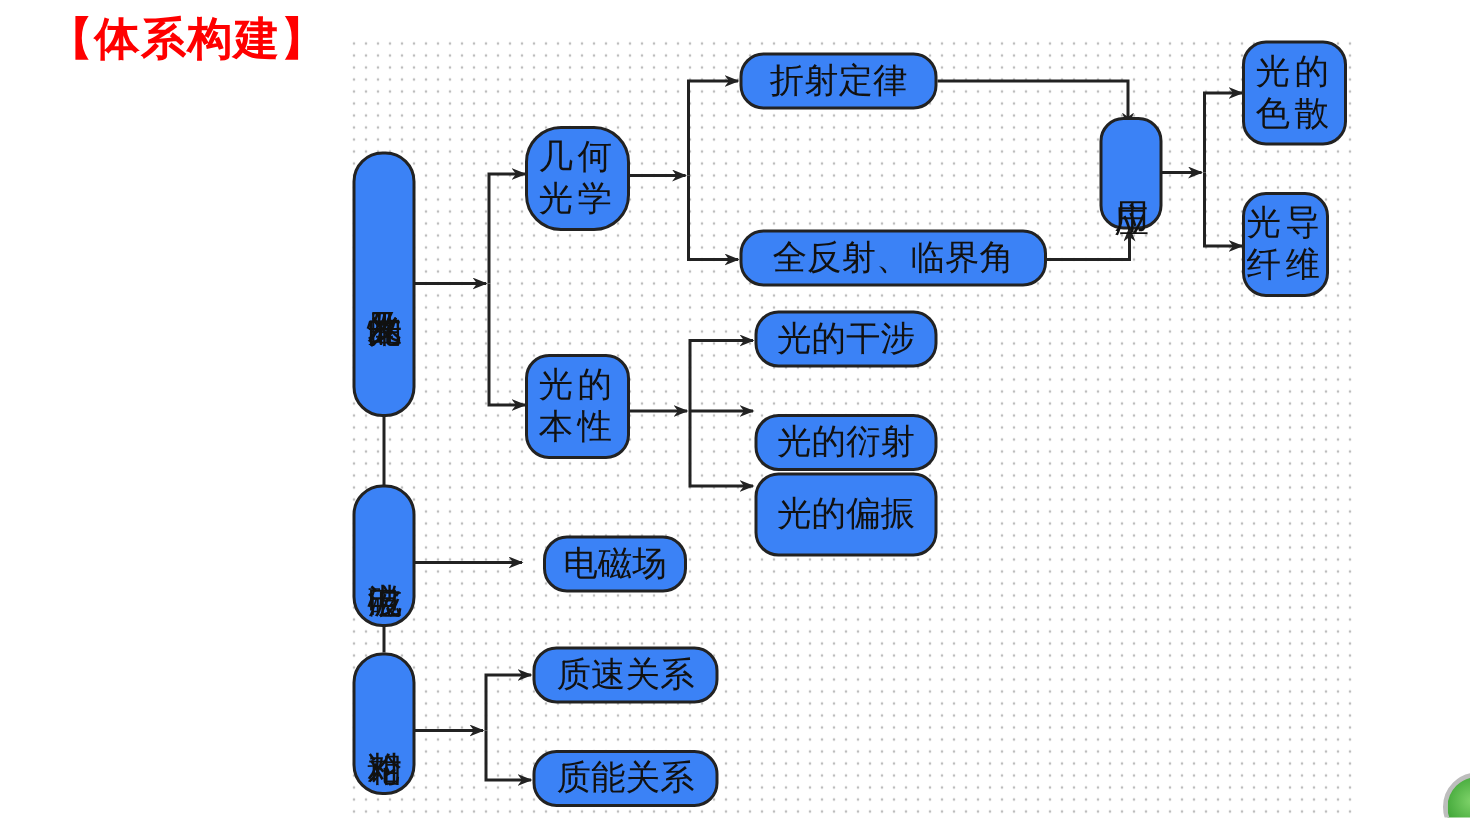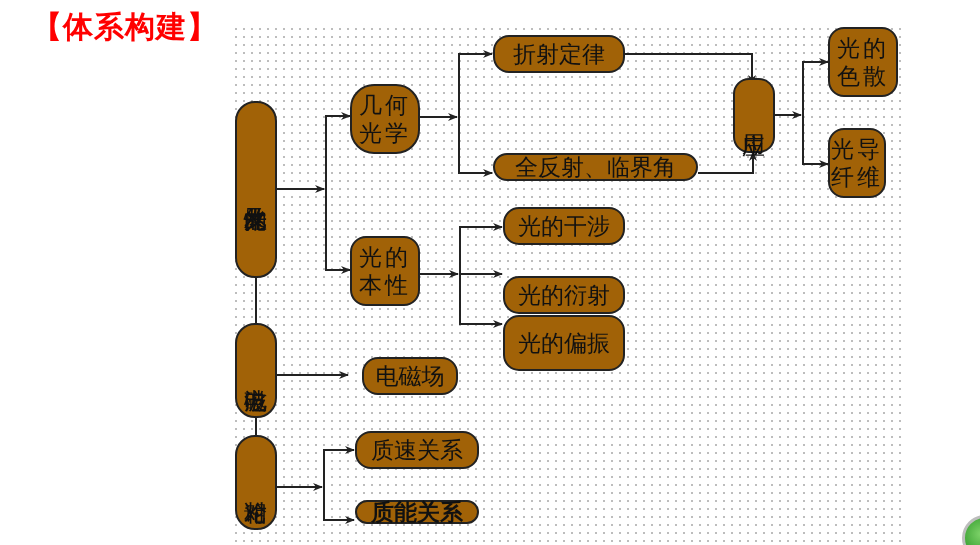--- a/index.html
+++ b/index.html
@@ -4,21 +4,21 @@
 <style>
   html, body { margin:0; padding:0; }
   body { width:980px; height:545px; background:#ffffff; position:relative; overflow:hidden;
          font-family:"DejaVu Sans", sans-serif; }
   .title { position:absolute; left:32px; top:8px; font-size:30px; color:#ff0000; font-weight:bold;
            letter-spacing:1px; line-height:38px; font-family:"DejaVu Serif", serif; }
   .dots { position:absolute; left:232px; top:25px; width:670px; height:520px;
           background-image: radial-gradient(circle, #bdbdbd 0.8px, transparent 1.1px);
           background-size:8px 8px; background-position:0 0; }
   svg.diagram { position:absolute; left:0; top:0; }
-  .node { position:absolute; border:2px solid #222; border-radius:16px; background:#a16207;
+  .node { position:absolute; border:2px solid #222; border-radius:16px; background:#3b82f6;
           color:#111; font-size:23px; line-height:28px; text-align:center;
           display:flex; align-items:center; justify-content:center; box-sizing:border-box;
           font-family:"DejaVu Sans", sans-serif; }
   .node span { display:block; }
   .vert { writing-mode: vertical-rl; text-orientation: upright; letter-spacing:0px; line-height:26px; }
   .two { white-space:pre-line; letter-spacing:3px;justify-content:center; }
   .corner-btn { position:absolute; left:962px; top:515px; width:40px; height:40px; border-radius:50%;
                 background:radial-gradient(circle at 40% 40%, #7fd36a, #2f9a2a 70%); border:3px solid #bdbdbd; }
 </style>
 </head>
@@ -78,21 +78,21 @@
 <div class="node two" style="left:350px;top:84px;width:70px;height:70px;border-radius:24px;">
   <span>几何
 光学</span></div>
 <div class="node two" style="left:350px;top:236px;width:70px;height:70px;">
   <span>光的
 本性</span></div>
 
 <div class="node" style="left:493px;top:35px;width:132px;height:38px;">
   <span>折射定律</span>
   </div>
-<div class="node" style="left:493px;top:153px;width:205px;height:28px;">
+<div class="node" style="left:493px;top:153px;width:205px;height:38px;">
   <span>全反射、临界角</span>
   </div>
 
 <div class="node vert" style="left:733px;top:78px;width:42px;height:75px;border-radius:16px;">
   <span>应用</span>
   </div>
 
 <div class="node two" style="left:828px;top:27px;width:70px;height:70px;">
   <span>光的
 色散</span></div>
@@ -109,17 +109,17 @@
 <div class="node" style="left:503px;top:315px;width:122px;height:56px;">
   <span>光的偏振</span>
   </div>
 
 <div class="node" style="left:362px;top:357px;width:96px;height:38px;">
   <span>电磁场</span>
   </div>
 <div class="node" style="left:355px;top:431px;width:124px;height:38px;align-items:center;">
   <span>质速关系</span>
   </div>
-<div class="node" style="left:355px;top:500px;width:124px;height:24px;font-weight:bold;">
+<div class="node" style="left:355px;top:500px;width:124px;height:38px;">
   <span>质能关系</span>
   </div>
 
 <div class="corner-btn"></div>
 
 </body></html>

